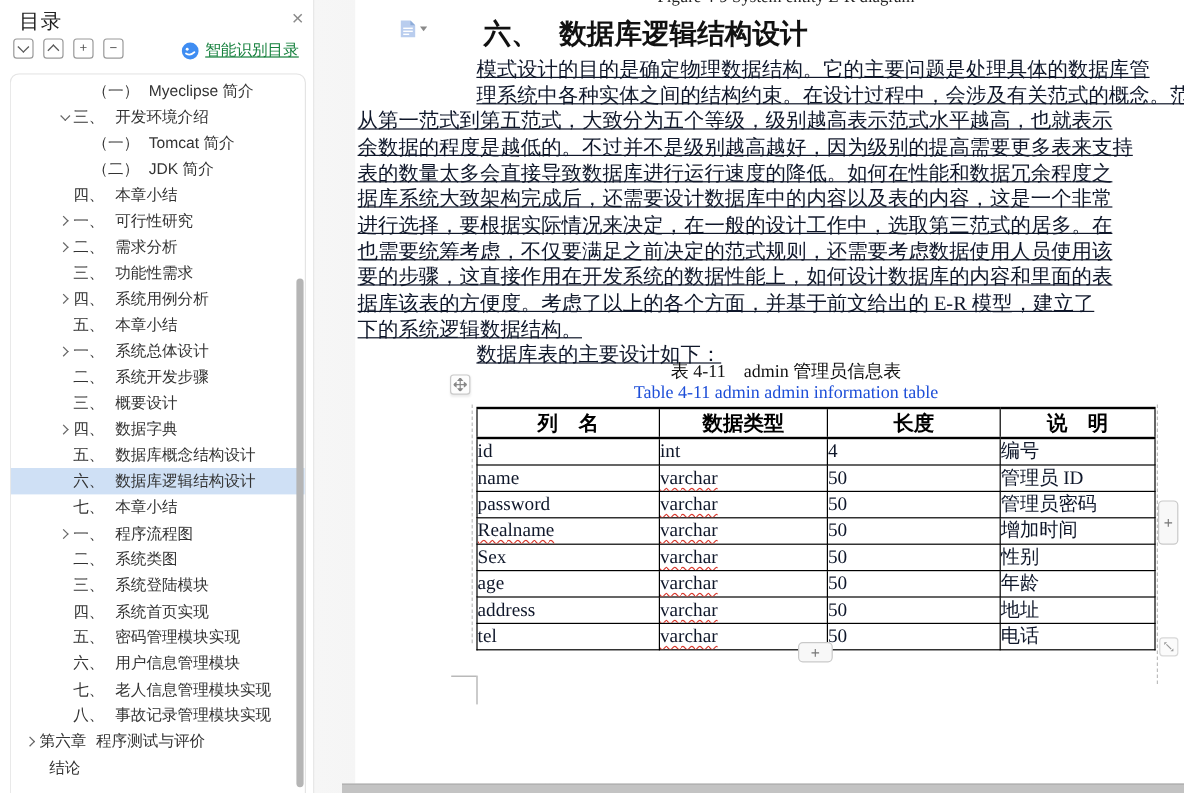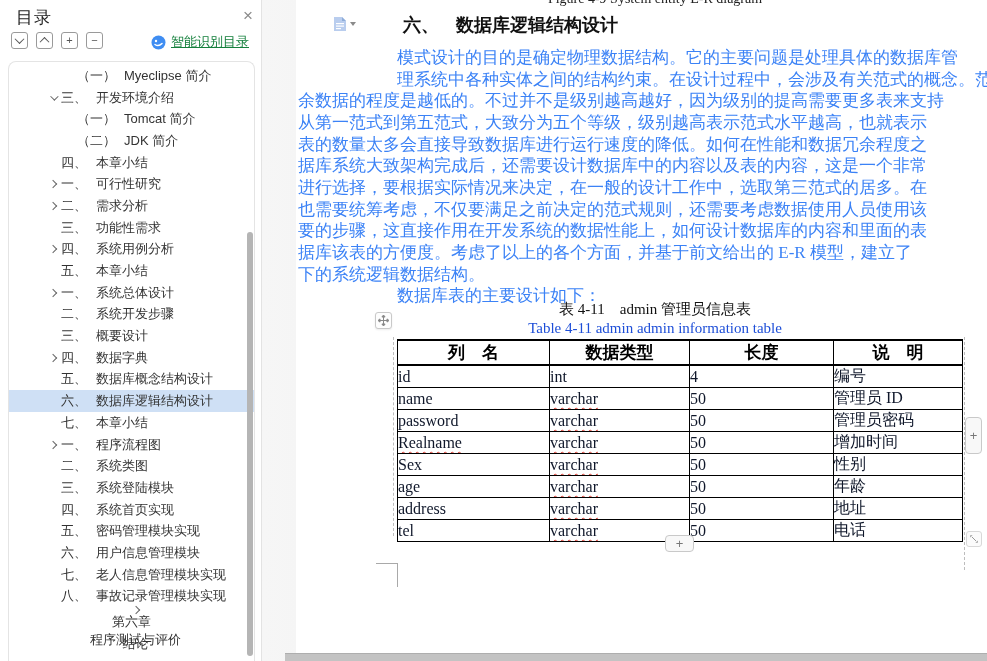--- a/index.html
+++ b/index.html
@@ -27,21 +27,21 @@
     border:1px solid #e4e4e4; border-bottom:none; border-radius:8px 8px 0 0;
     overflow:hidden; padding-top:3px; background:#fff; }
   .toc-row { display:flex; align-items:center; height:21.7px; font-size:13px; color:#333;
     cursor:pointer; white-space:nowrap; }
   .toc-row.selected { background:#cfe0f5; }
   .chev-slot { width:16px; flex:none; display:flex; justify-content:center; align-items:center; }
   .chev { width:6px; height:6px; border-right:1.3px solid #666; border-bottom:1.3px solid #666; }
   .chev.right { transform:rotate(-45deg); }
   .chev.down { transform:rotate(45deg) translateY(-2px); }
   .chev.hidden { visibility:hidden; }
-  .lvl1 { padding-left:8px;flex-direction:column; }
+  .lvl1 { padding-left:8px; }
   .lvl2 { padding-left:36px; }
   .lvl3 { padding-left:52px; }
   .prefix { flex:none; }
   .lvl1 .prefix { margin-right:8px; }
   .lvl2 .prefix { min-width:35px; }
   .lvl3 .prefix { min-width:47px; }
   .sb-thumb { position:absolute; right:1px; top:170px; width:6px; height:424px;
     background:#b5b5b5; border-radius:3px; cursor:pointer; }
 
   
@@ -50,26 +50,26 @@
   #page { position:absolute; left:34px; top:0; width:691px; height:653px; background:#fff; overflow:hidden; }
   .bottom-strip { position:absolute; left:23px; right:0; top:653px; height:8px;
     background:#c3c3c3; border-top:1px solid #aeaeae; }
 
   .serif { font-family:"Liberation Serif","DejaVu Serif",serif; }
   .top-caption { position:absolute; left:159px; top:-9px; width:400px; text-align:center;
     font-size:14px; color:#222; }
   .doc-icon-wrap { position:absolute; left:37px; top:16px; display:flex; align-items:flex-start; gap:3px; cursor:pointer; }
   .caret-down { width:0; height:0; border-left:3.5px solid transparent; border-right:3.5px solid transparent;
     border-top:4px solid #8a8a8a; margin-top:6px; }
-  .doc-heading { position:absolute; left:107px; top:13px; font-size:18px; font-weight:bold; color:#111; }
+  .doc-heading { position:absolute; left:107px; top:13px; font-size:23px; font-weight:bold; color:#111; }
   .doc-heading .hnum { margin-right:17px; }
 
   .para { position:absolute; left:0; top:46px; width:691px; }
-  .pline { height:21.66px; padding-left:2px; white-space:nowrap; font-size:17px; color:#3b82f6;
-    font-family:"Liberation Serif","DejaVu Serif",serif; }
+  .pline { height:21.66px; padding-left:2px; white-space:nowrap; font-size:17px; color:#0f172a;
+    font-family:"Liberation Serif","DejaVu Serif",serif;text-decoration:underline; }
   .pline.indent { padding-left:101px; }
 
   .tbl-cap-zh { position:absolute; left:109px; top:300px; width:500px; text-align:center;
     font-size:15px; color:#111; }
   .tbl-cap-en { position:absolute; left:109px; top:320px; width:500px; text-align:center;
     font-size:15px; color:#1d4ed8; }
 
   .move-handle { position:absolute; left:79px; top:312px; width:17px; height:17px;
     border:1px solid #c9c9c9; border-radius:3px; background:#fdfdfd;
     display:flex; align-items:center; justify-content:center; cursor:move;
@@ -378,23 +378,23 @@
       <div class="doc-heading">
         <span class="hnum">六、</span><span>数据库逻辑结构设计</span>
       </div>
 
       <div class="para">
 
           <div class="pline indent">模式设计的目的是确定物理数据结构。它的主要问题是处理具体的数据库管</div>
 
           <div class="pline indent">理系统中各种实体之间的结构约束。在设计过程中，会涉及有关范式的概念。范</div>
 
+          <div class="pline">从第一范式到第五范式，大致分为五个等级，级别越高表示范式水平越高，也就表示</div>
+
           <div class="pline">余数据的程度是越低的。不过并不是级别越高越好，因为级别的提高需要更多表来支持</div>
-
-          <div class="pline">从第一范式到第五范式，大致分为五个等级，级别越高表示范式水平越高，也就表示</div>
 
           <div class="pline">表的数量太多会直接导致数据库进行运行速度的降低。如何在性能和数据冗余程度之</div>
 
           <div class="pline">据库系统大致架构完成后，还需要设计数据库中的内容以及表的内容，这是一个非常</div>
 
           <div class="pline">进行选择，要根据实际情况来决定，在一般的设计工作中，选取第三范式的居多。在</div>
 
           <div class="pline">也需要统筹考虑，不仅要满足之前决定的范式规则，还需要考虑数据使用人员使用该</div>
 
           <div class="pline">要的步骤，这直接作用在开发系统的数据性能上，如何设计数据库的内容和里面的表</div>

